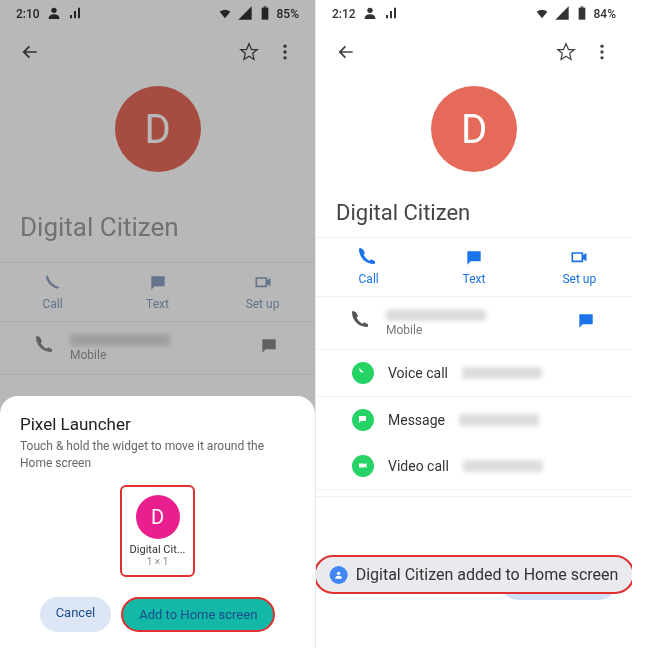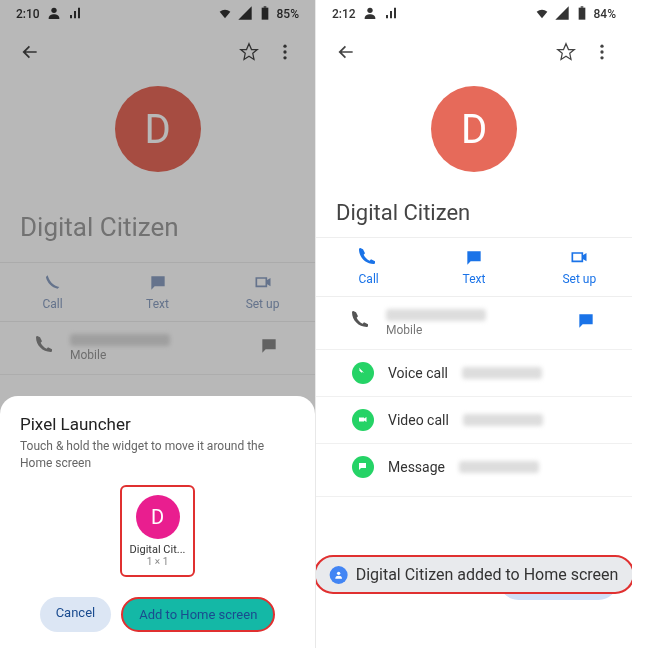--- a/index.html
+++ b/index.html
@@ -235,37 +235,37 @@
   </div>
   <div class="row">
     <span class="wa">
         <svg viewBox="0 0 24 24" style="width:12px;height:12px">
           <path d="M6 2l3 6-2 2c2 4 5 7 9 9l2-2 6 3" transform="scale(0.6)"></path>
         </svg>
       </span>
     <span class="lbl">Voice call</span>
     <span class="blur sm"></span>
   </div>
+  <div class="row" style="border-bottom:none">
+    <span class="wa">
+        <svg viewBox="0 0 24 24" style="width:12px;height:12px">
+          <path d="M4 4h14v10H8l-4 4z"></path>
+        </svg>
+      </span>
+    <span class="lbl">Message</span>
+    <span class="blur sm"></span>
+  </div>
   <div class="row">
     <span class="wa">
         <svg viewBox="0 0 24 24" style="width:12px;height:12px">
           <rect x="4" y="7" width="10" height="8"></rect>
           <path d="M14 9l5-3v10l-5-3z"></path>
         </svg>
       </span>
     <span class="lbl">Video call</span>
-    <span class="blur sm"></span>
-  </div>
-  <div class="row" style="border-bottom:none">
-    <span class="wa">
-        <svg viewBox="0 0 24 24" style="width:12px;height:12px">
-          <path d="M4 4h14v10H8l-4 4z"></path>
-        </svg>
-      </span>
-    <span class="lbl">Message</span>
     <span class="blur sm"></span>
   </div>
   <div class="hr"></div>
   <div class="editbtn">
     <span><svg viewBox="0 0 24 24" style="width:16px;height:16px">
           <path d="M3 17l11-11 4 4L7 21H3z"></path>
         </svg></span>
     <span>Edit contact</span>
   </div>
   <div class="toast">

